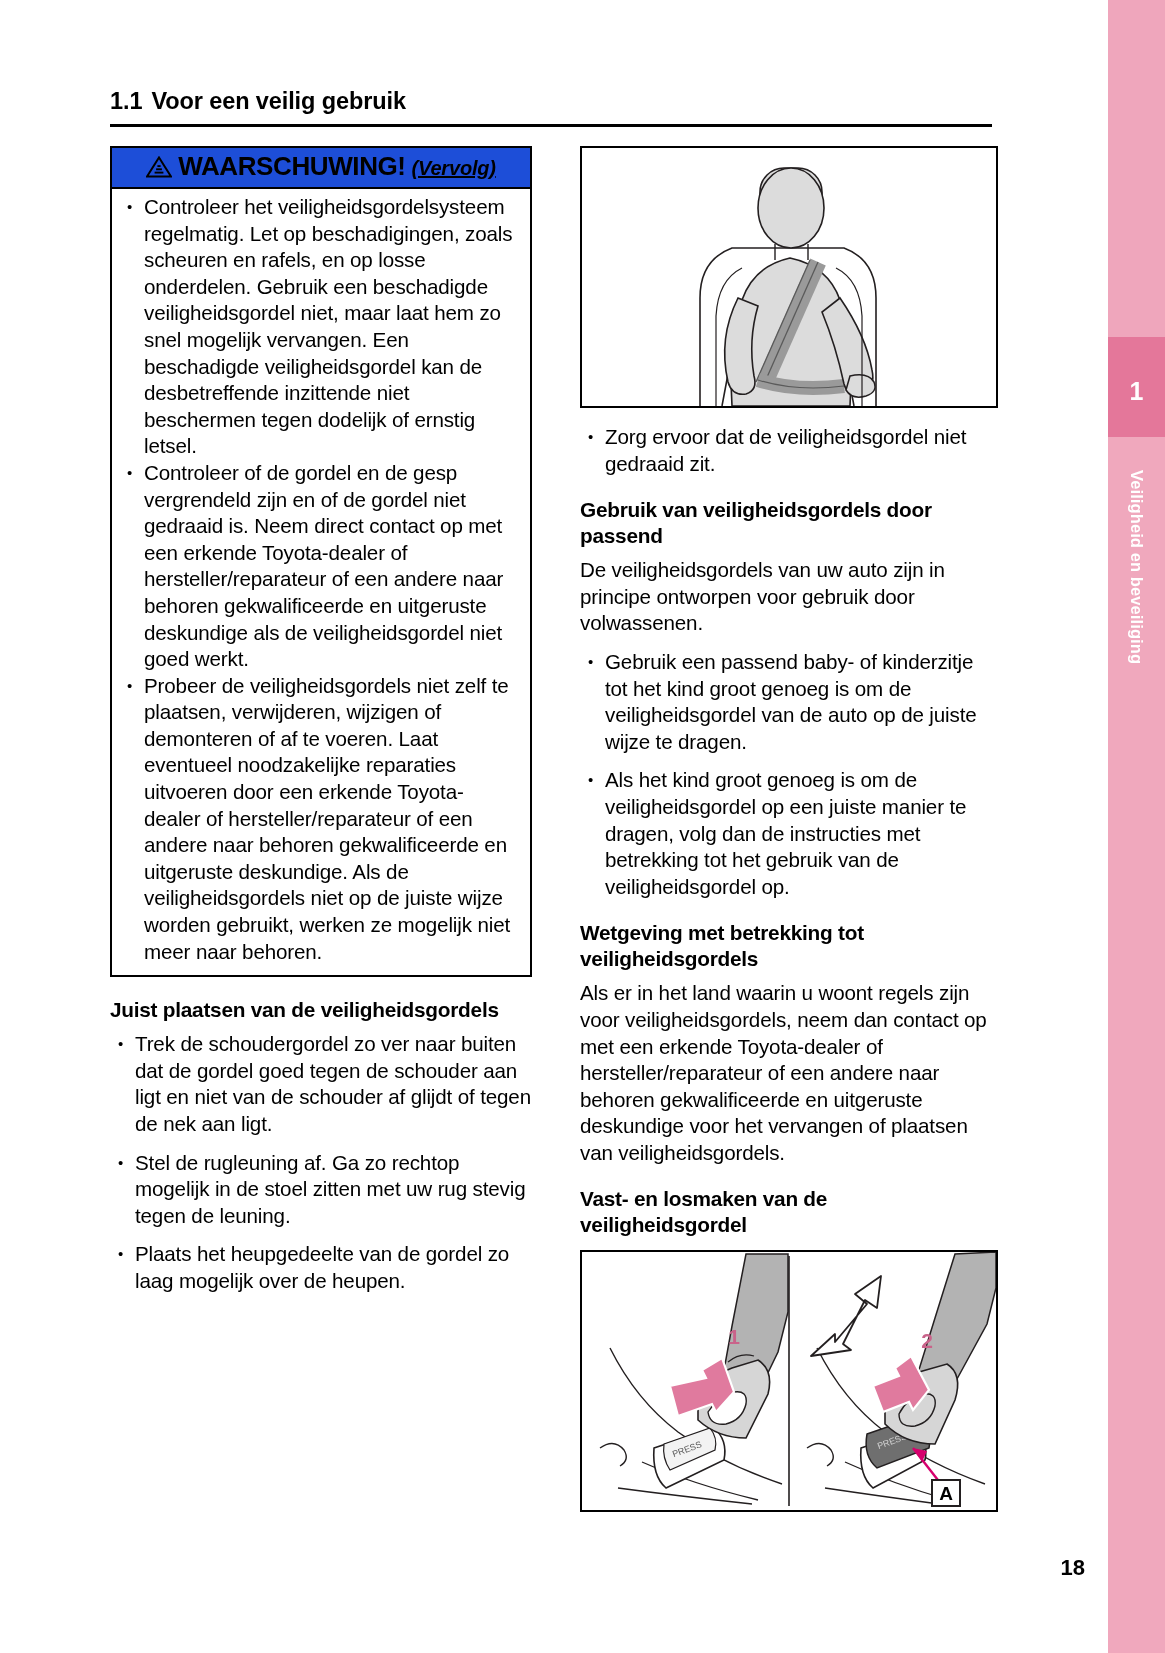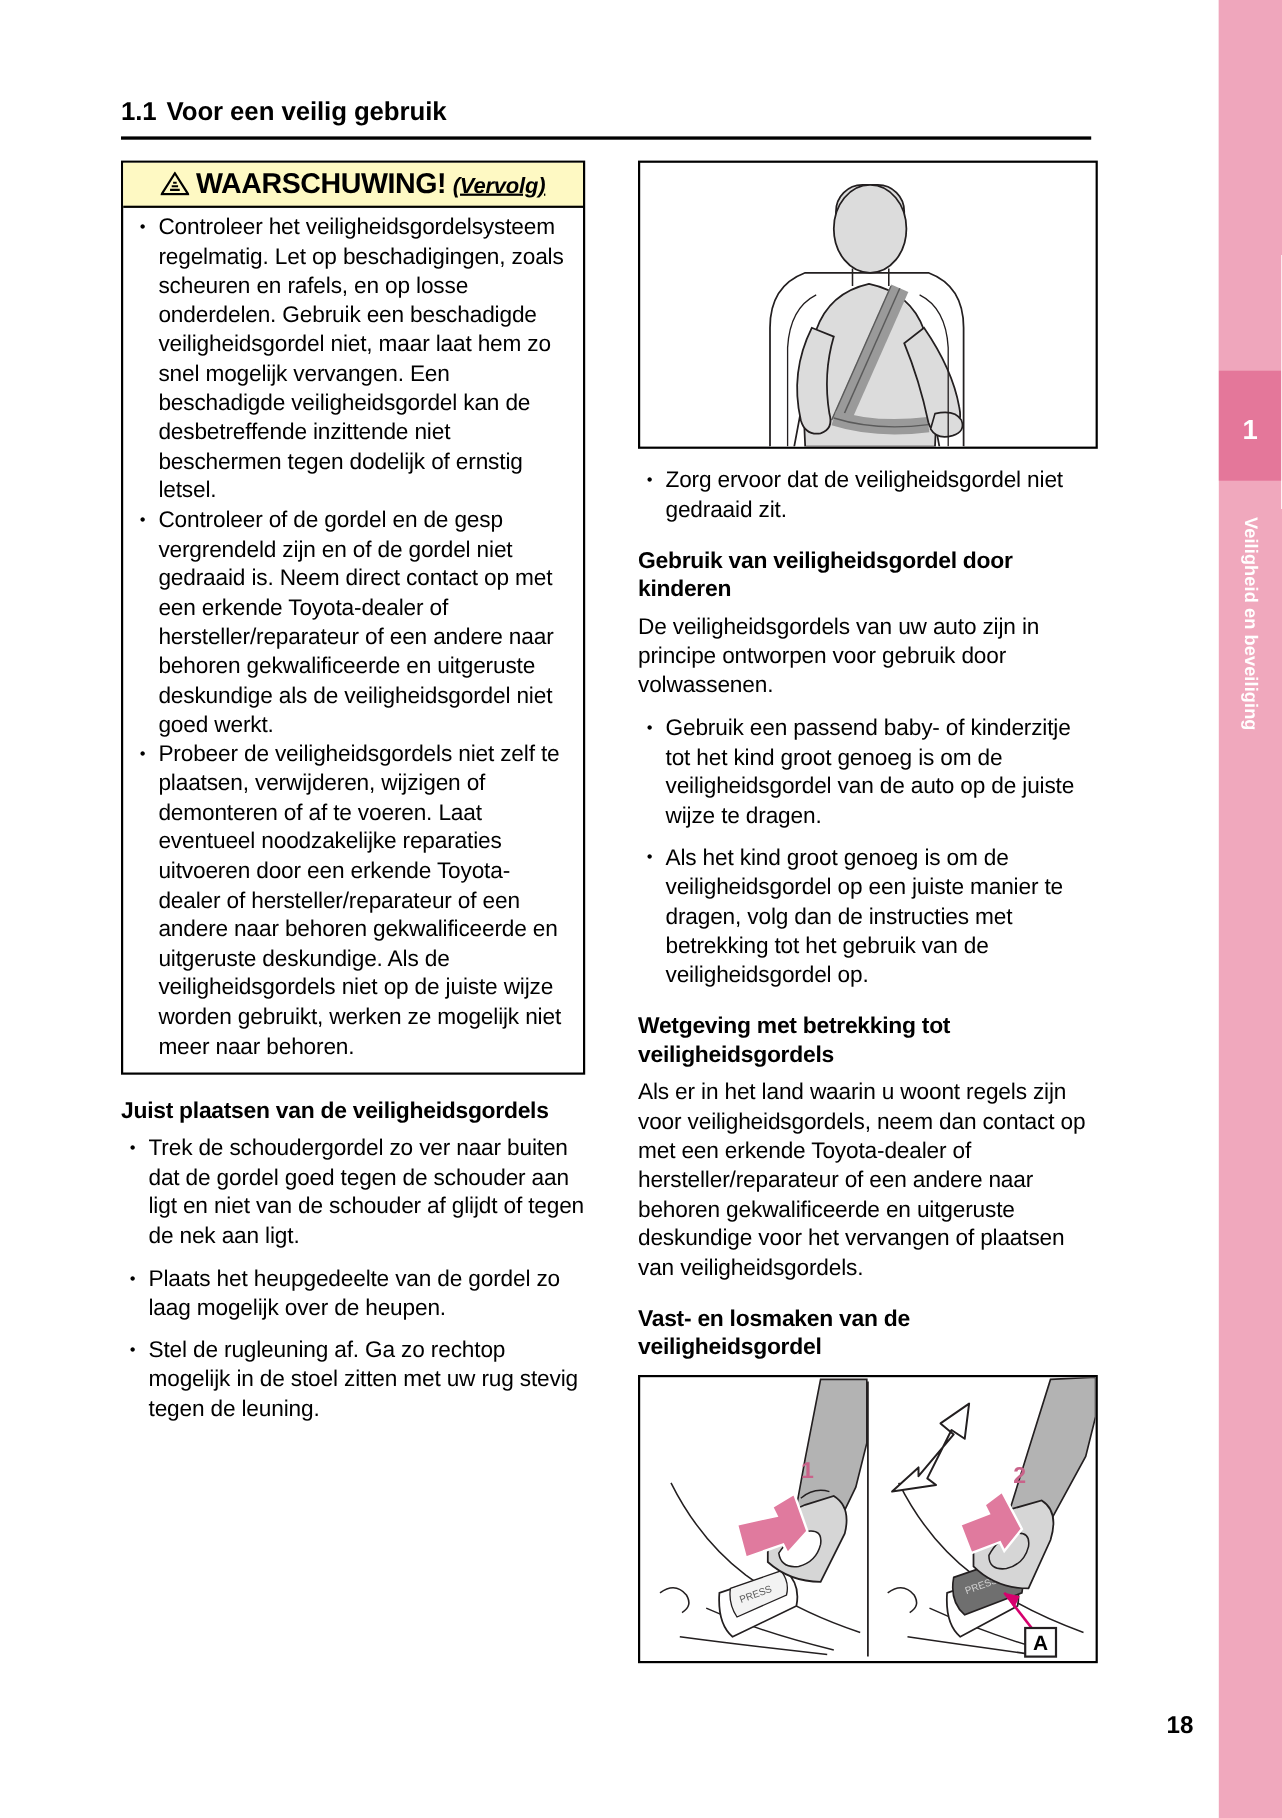--- a/index.html
+++ b/index.html
@@ -56,21 +56,21 @@
   .col-left  { position: absolute; left: 110px;  top: 146px; width: 422px; }
   .col-right { position: absolute; left: 580px;  top: 146px; width: 418px; }
 
   
   .warn-box {
     border: 2px solid #000;
     background: #fff;
     width: 422px;
   }
   .warn-head {
-    background: #fef9c3;
+    background: #1d4ed8;
     border-bottom: 2px solid #000;
     padding: 3px 6px 5px 6px;
     display: flex; align-items: baseline; justify-content: center;
     gap: 6px;
   }
   .warn-icon { position: relative; top: 3px; width: 26px; height: 22px; flex: 0 0 auto; }
   .warn-title {
     font-size: 26px; font-weight: bold; letter-spacing: -0.4px;
   }
   .warn-cont {
@@ -166,22 +166,22 @@
           <li>Controleer het veiligheidsgordelsysteem regelmatig. Let op beschadigingen, zoals scheuren en rafels, en op losse onderdelen. Gebruik een beschadigde veiligheidsgordel niet, maar laat hem zo snel mogelijk vervangen. Een beschadigde veiligheidsgordel kan de desbetreffende inzittende niet beschermen tegen dodelijk of ernstig letsel.</li>
           <li>Controleer of de gordel en de gesp vergrendeld zijn en of de gordel niet gedraaid is. Neem direct contact op met een erkende Toyota-dealer of hersteller/reparateur of een andere naar behoren gekwalificeerde en uitgeruste deskundige als de veiligheidsgordel niet goed werkt.</li>
           <li>Probeer de veiligheidsgordels niet zelf te plaatsen, verwijderen, wijzigen of demonteren of af te voeren. Laat eventueel noodzakelijke reparaties uitvoeren door een erkende Toyota-dealer of hersteller/reparateur of een andere naar behoren gekwalificeerde en uitgeruste deskundige. Als de veiligheidsgordels niet op de juiste wijze worden gebruikt, werken ze mogelijk niet meer naar behoren.</li>
         </ul>
       </div>
     </div>
 
     <h3 class="sub">Juist plaatsen van de veiligheidsgordels</h3>
     <ul class="bl">
       <li>Trek de schoudergordel zo ver naar buiten dat de gordel goed tegen de schouder aan ligt en niet van de schouder af glijdt of tegen de nek aan ligt.</li>
+      <li class="sp-top-12">Stel de rugleuning af. Ga zo rechtop mogelijk in de stoel zitten met uw rug stevig tegen de leuning.</li>
       <li class="sp-top-12">Plaats het heupgedeelte van de gordel zo laag mogelijk over de heupen.</li>
-      <li class="sp-top-12">Stel de rugleuning af. Ga zo rechtop mogelijk in de stoel zitten met uw rug stevig tegen de leuning.</li>
     </ul>
   </div>
 
   <div class="col-right">
 
     <div class="fig fig-top">
       <svg viewBox="0 0 414 258" aria-hidden="true">
 
         <path d="M118 258 L118 150 Q118 112 150 100 L262 100 Q294 112 294 150 L294 258" fill="#ffffff" stroke="#231f20" stroke-width="1.6"></path>
 
@@ -209,21 +209,21 @@
 
         <path d="M134 258 L134 168 Q136 132 160 120" fill="none" stroke="#231f20" stroke-width="1.2"></path>
         <path d="M280 258 L280 168 Q278 132 254 120" fill="none" stroke="#231f20" stroke-width="1.2"></path>
       </svg>
     </div>
 
     <ul class="bl sp-top-16">
       <li>Zorg ervoor dat de veiligheidsgordel niet gedraaid zit.</li>
     </ul>
 
-    <h3 class="sub">Gebruik van veiligheidsgordel door kinderen</h3>
+    <h3 class="sub">Gebruik van veiligheidsgordels door passend</h3>
     <p class="body">De veiligheidsgordels van uw auto zijn in principe ontworpen voor gebruik door volwassenen.</p>
 
     <ul class="bl sp-top-12">
       <li>Gebruik een passend baby- of kinderzitje tot het kind groot genoeg is om de veiligheidsgordel van de auto op de juiste wijze te dragen.</li>
       <li class="sp-top-12">Als het kind groot genoeg is om de veiligheidsgordel op een juiste manier te dragen, volg dan de instructies met betrekking tot het gebruik van de veiligheidsgordel op.</li>
     </ul>
 
     <h3 class="sub">Wetgeving met betrekking tot veiligheidsgordels</h3>
     <p class="body">Als er in het land waarin u woont regels zijn voor veiligheidsgordels, neem dan contact op met een erkende Toyota-dealer of hersteller/reparateur of een andere naar behoren gekwalificeerde en uitgeruste deskundige voor het vervangen of plaatsen van veiligheidsgordels.</p>
 

